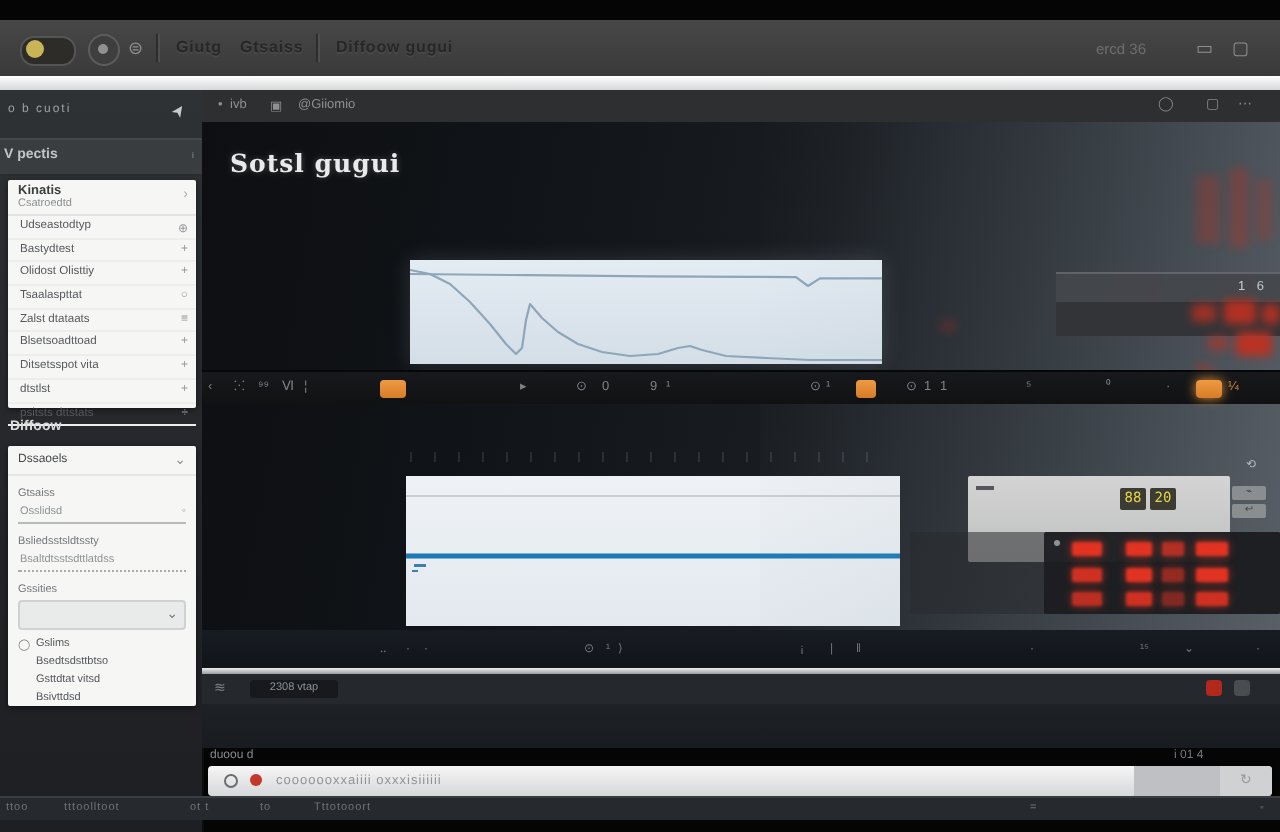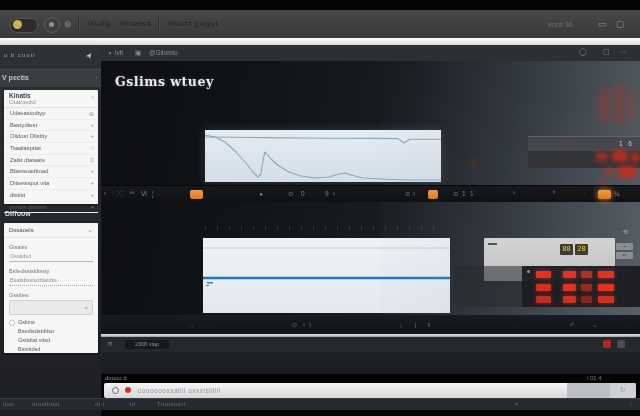--- a/index.html
+++ b/index.html
@@ -157,21 +157,21 @@
       <span id="pill-dot" style="background: rgb(201, 180, 88);"></span>
     </div>
     <div id="circle-btn">
         <span class="inner"></span>
       </div>
     <span class="tb-icon" style="left:64px">⊜</span>
     <span class="vsep" style="left:78px"></span>
     <span class="menu" style="left:88px">Giutg</span>
     <span class="menu" style="left:120px">Gtsaiss</span>
     <span class="vsep" style="left:158px"></span>
-    <span class="menu" style="left:168px">Gtiutt gugui</span>
+    <span class="menu" style="left:168px">Diffoow gugui</span>
     <span id="tb-status">ercd 36</span>
     <span class="tb-icon" style="left:598px">▭</span>
     <span class="tb-icon" style="left:616px">▢</span>
   </div>
 
   <div id="white-stripe"></div>
 
   
   <div id="sidebar">
     <div id="sb-toprow">
@@ -278,21 +278,21 @@
     <span class="mt-item" style="left:14px">ivb</span>
     <span class="mt-item" style="left:34px">▣</span>
     <span class="mt-item" style="left:48px">@Giiomio</span>
     <span>
       
     <span class="mt-ricon" style="left: 478px;">◯</span><span class="mt-ricon" style="left: 502px;">▢</span><span class="mt-ricon" style="left: 518px;">⋯</span></span>
   </div>
 
   
   <div id="content">
-    <div id="page-title">Gslims wtuey</div>
+    <div id="page-title">Sotsl gugui</div>
     <div id="chart1"><svg id="c1svg" width="236" height="52">
           <polyline points="0,7 60,7.6 120,8.2 170,8.4 193,8.6 199,13 205,9.2 236,9.2" fill="none" stroke="#8ea6ba" stroke-width="1.1" stroke-linejoin="round"></polyline>
           <polyline points="0,5 10,7 20,12 30,21 40,32 48,42 53,47 56,44 58,30 60,22 66,29 74,36 84,42 96,46 110,48 124,47 134,44 140,43 146,45 158,48 178,49 200,50 236,50" fill="none" stroke="#8ea6ba" stroke-width="1.1" stroke-linejoin="round"></polyline>
         </svg></div>
     <div id="ticks1"></div>
     <div id="chart2"><svg id="c2svg" width="247" height="75">
           <polyline points="0,10 247,10" fill="none" stroke="rgba(150,160,170,0.55)" stroke-width="0.8" stroke-linejoin="round"></polyline>
           <polyline points="0,40 247,40" fill="none" stroke="#1b79b6" stroke-width="2.4" stroke-linejoin="round"></polyline>
           <rect x="4" y="44" width="6" height="1.5" fill="#3b82ab"></rect>
           <rect x="3" y="47" width="3" height="1" fill="#3b82ab"></rect>

